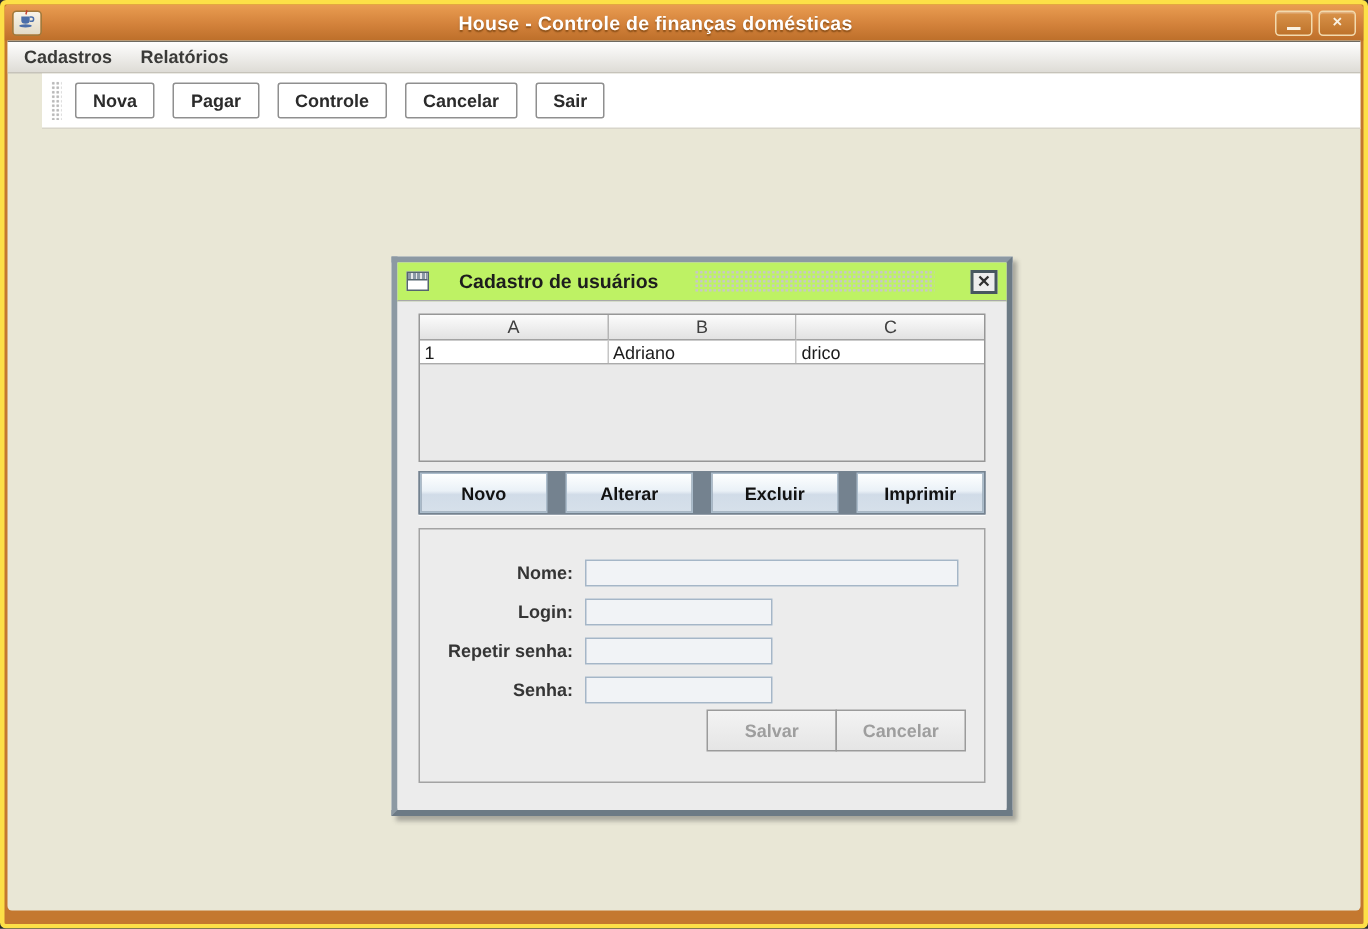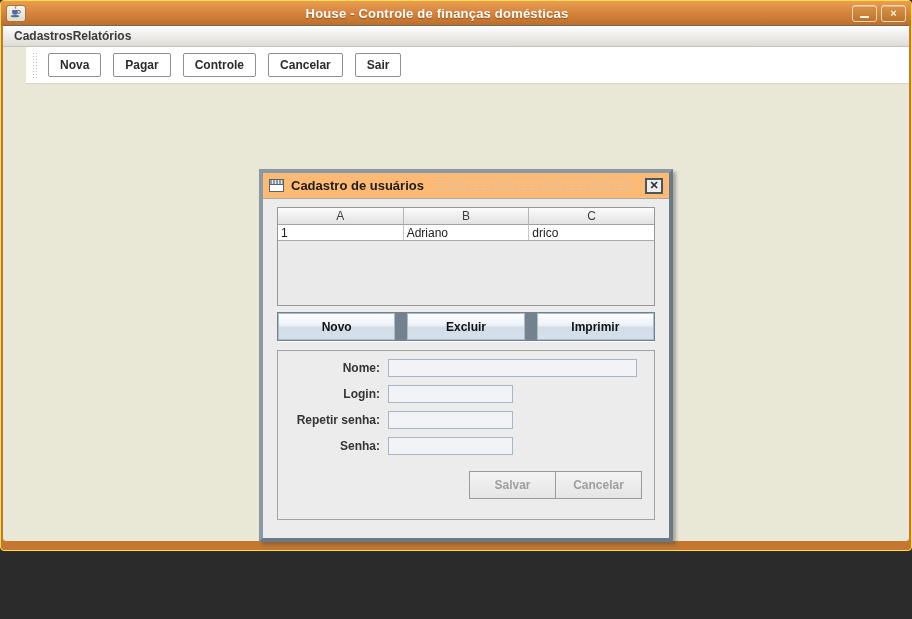--- a/index.html
+++ b/index.html
@@ -1,20 +1,20 @@
 <!DOCTYPE html>
 <html><head>
 <meta charset="utf-8">
 <style>
   html,body{margin:0;padding:0;background:#2b2b2b;font-family:"Liberation Sans",sans-serif;}
   *{box-sizing:border-box;}
 
   #window{
-    position:relative;width:912px;height:551px;
-    background:#C4782F;border:1px solid #fde047;border-radius:4px;
+    position:relative;width:912px;height:619px;
+    background:#C4782F;border:3px solid #fde047;border-radius:4px;
     overflow:hidden;
   }
 
   
   .titlebar{
     height:24px;display:flex;align-items:center;padding:0 5px;
     background:linear-gradient(180deg,#EA9D51 0%,#D3823B 55%,#BD6F2A 100%);
     border-radius:3px 3px 0 0;
   }
   .java-btn{
@@ -35,21 +35,21 @@
   }
   .min-glyph{display:block;width:9px;height:2px;background:#FAF2E2;margin-top:8px;}
   .close-glyph{font-size:11px;line-height:1;}
 
   
   .inner{
     position:absolute;left:2px;right:2px;top:24px;bottom:9px;
     background:#E9E7D6;border-radius:0 0 3px 3px;overflow:hidden;
   }
   .menubar{
-    height:22px;display:flex;align-items:center;padding:0 11px;
+    height:22px;display:flex;align-items:center;gap:19px;padding:0 11px;
     background:linear-gradient(#FEFEFE,#DEDCD6);
     border-top:1px solid #6E6A61;border-bottom:1px solid #C6C3BA;
   }
   .menu-item{font-size:12px;font-weight:bold;color:#3A3A38;}
   .toolbar{
     height:37px;display:flex;align-items:center;padding:0 5px;
     background:#FFFFFF;border-bottom:1px solid #D8D5CA;margin-left:23px;
   }
   .drag-handle{
     width:7px;height:26px;margin:0 9px 0 1px;
@@ -63,22 +63,22 @@
     display:flex;align-items:center;cursor:default;
   }
 
   
   .dialog{
     position:absolute;left:258px;top:168px;width:414px;height:373px;
     border:4px solid;border-color:#8C99A3 #6C7A85 #6C7A85 #8C99A3;
     background:#ECECEC;box-shadow:3px 3px 3px rgba(70,70,70,.4);
   }
   .dlg-titlebar{
-    height:26px;display:flex;align-items:center;gap:7px;padding:0 6px;
-    background:#fdba74;border-bottom:1px solid #A9A9A9;
+    height:26px;display:flex;align-items:center;gap:20px;padding:0 6px;
+    background:#bef264;border-bottom:1px solid #A9A9A9;
   }
   .dlg-icon{width:15px;height:13px;border:1px solid #55656F;background:#FFF;position:relative;flex:0 0 auto;}
   .dlg-icon::before{
     content:"";position:absolute;left:0;right:0;top:0;height:4px;
     background:repeating-linear-gradient(90deg,#8C9AA6 0 2px,#E8E8E8 2px 3px);
     border-bottom:1px solid #55656F;
   }
   .dlg-title{font-size:13px;font-weight:bold;color:#1D1D1D;white-space:nowrap;}
   .dlg-texture{
     flex:1;height:15px;margin:0 4px;
@@ -124,21 +124,21 @@
     background:linear-gradient(180deg,#FEFFFF 0%,#EAF1F7 45%,#D1DCE8 55%,#D6E0EA 100%);
     font-size:12px;font-weight:bold;color:#121212;cursor:default;
   }
 
   
   .form-panel{
     position:absolute;left:14px;top:151px;width:378px;height:170px;
     border:1px solid #A3A3A3;
   }
   .form-row{display:flex;align-items:center;height:18px;margin:8px 12px 0 0;}
-  .form-row:first-child{margin-top:8px;}
+  .form-row:first-child{margin-top:20px;}
   .form-label{width:102px;text-align:right;font-size:12px;font-weight:bold;color:#353535;margin-right:8px;flex:0 0 auto;}
   .form-input{
     height:18px;background:#F1F3F6;border:1px solid #A5B6C7;
     font-size:12px;padding:0 3px;font-family:"Liberation Sans",sans-serif;color:#222;
   }
   .form-input.wide{width:249px;}
   .form-input.narrow{width:125px;}
   .form-buttons{position:absolute;right:12px;top:120px;display:flex;}
   .form-btn{
     width:87px;height:28px;display:flex;align-items:center;justify-content:center;
@@ -209,20 +209,21 @@
         </div>
         <div class="tbl-row">
           <div class="tbl-td">1</div>
           <div class="tbl-td">Adriano</div>
           <div class="tbl-td">drico</div>
         </div>
       </div>
 
       <div class="actions">
         <button class="action-btn">Novo</button>
+        <button class="action-btn">Alterar</button>
         <button class="action-btn">Excluir</button>
         <button class="action-btn">Imprimir</button>
       </div>
 
       <div class="form-panel">
         <div class="form-row">
           <span class="form-label">Nome:</span>
           <input class="form-input wide" value="" style="">
         </div>
         <div class="form-row">

